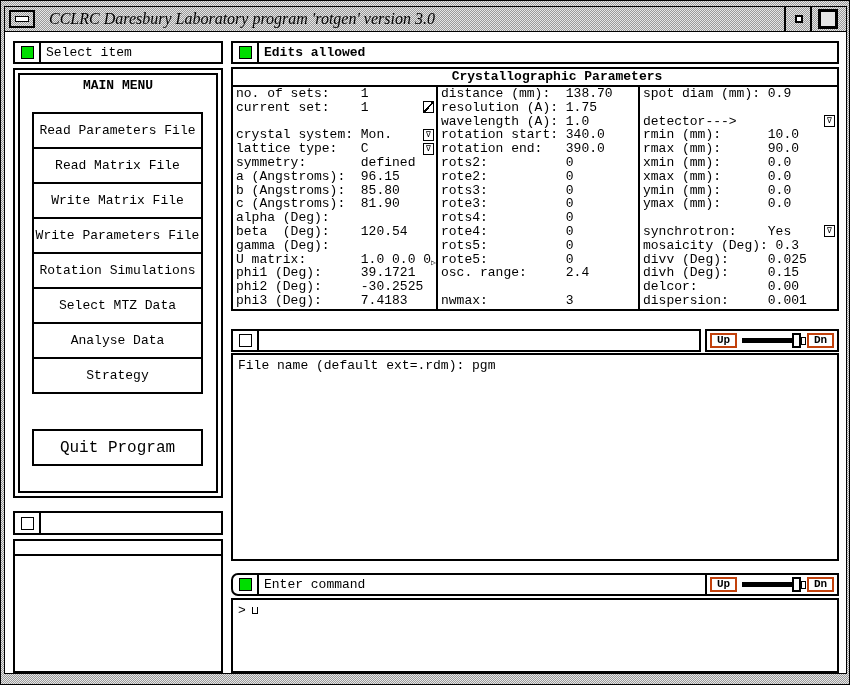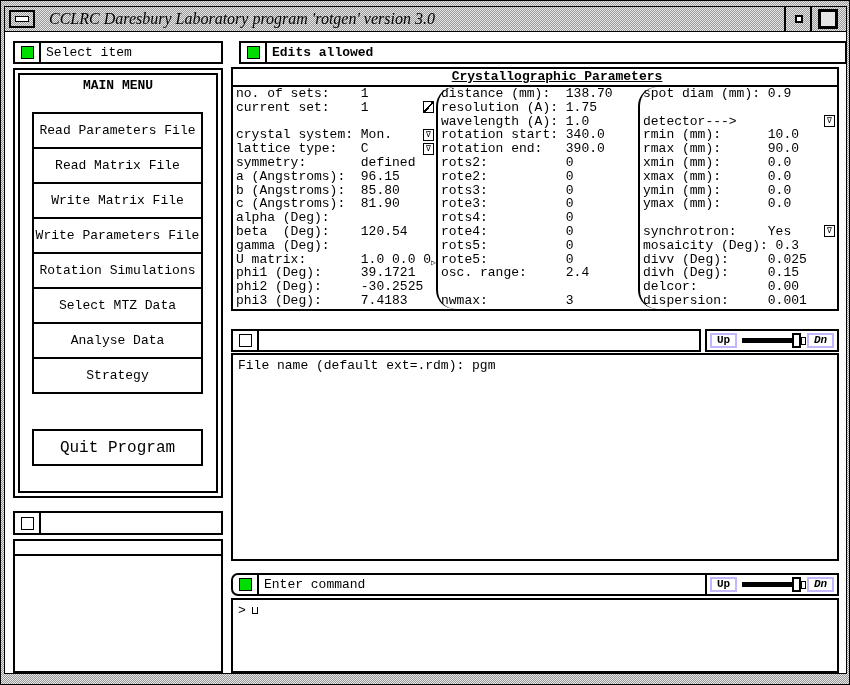--- a/index.html
+++ b/index.html
@@ -41,43 +41,43 @@
   #menu-buttons{position:absolute;left:31px;top:111px;width:171px;}
   .menu-btn{height:37px;margin-bottom:-2px;border:2px solid #000;box-sizing:border-box;background:#fff;
     display:flex;align-items:center;justify-content:center;font-size:13px;white-space:nowrap;}
   #quit-btn{position:absolute;left:31px;top:428px;width:171px;height:37px;border:2px solid #000;box-sizing:border-box;
     display:flex;align-items:center;justify-content:center;font-size:16px;background:#fff;}
   
   #msg-hdr{left:12px;top:510px;width:210px;height:24px;}
   #msg-list{position:absolute;left:12px;top:538px;width:210px;height:134px;border:2px solid #000;box-sizing:border-box;background:#fff;}
   #msg-strip{height:13px;border-bottom:2px solid #000;}
   
-  #edits-hdr{left:238px;top:40px;width:608px;}
+  #edits-hdr{left:230px;top:40px;width:608px;}
   #params{position:absolute;left:230px;top:66px;width:608px;height:244px;border:2px solid #000;box-sizing:border-box;background:#fff;}
   #params-title{height:16px;border-bottom:2px solid #000;text-align:center;font-weight:bold;font-size:13px;line-height:15px;}
-  #params-title span{text-decoration:underline;margin-left:44px;}
+  #params-title span{margin-left:44px;}
   .pcols{position:absolute;left:0;top:18px;right:0;bottom:0;display:flex;}
-  .pcol{position:relative;border-radius:19px;}
+  .pcol{position:relative;}
   .pcol-1{width:203px;}
   .pcol-2{width:200px;border-left:2px solid #000;}
   .pcol-3{flex:1;border-left:2px solid #000;}
   .prow{position:relative;height:13.8px;line-height:13.8px;font-size:13px;padding-left:3px;white-space:pre;}
   .ptext{white-space:pre;}
   .ovf{font-size:8px;vertical-align:-2px;}
   .opt-box{position:absolute;right:2px;top:0.5px;width:11px;height:12px;border:1px solid #000;box-sizing:border-box;
     font-size:8px;line-height:10px;text-align:center;background:#fff;}
   .opt-box.edit-pointer{background-image:linear-gradient(to bottom right,transparent 44%,#000 44%,#000 58%,transparent 58%);}
   
   #out-hdr{left:230px;top:328px;width:470px;}
   #cmd-hdr{left:230px;top:572px;width:502px;border-radius:7px;}
   .scroll-group{position:absolute;width:134px;height:23px;border:2px solid #000;box-sizing:border-box;background:#fff;}
   #out-scroll{left:704px;top:328px;} #cmd-scroll{left:704px;top:572px;}
-  .sc-btn{position:absolute;top:2px;width:27px;height:15px;border:2px solid #c4b5fd;box-sizing:border-box;
+  .sc-btn{position:absolute;top:2px;width:27px;height:15px;border:2px solid #c2410c;box-sizing:border-box;
     font-size:11px;font-weight:bold;line-height:10px;text-align:center;background:#fff;}
-  .sc-up{left:3px;} .sc-dn{right:3px;font-style:italic;}
+  .sc-up{left:3px;} .sc-dn{right:3px;}
   .sc-track{position:absolute;left:35px;top:7px;width:57px;height:5px;background:#000;}
   .sc-thumb{position:absolute;left:85px;top:2px;width:9px;height:15px;background:#fff;border:2px solid #000;box-sizing:border-box;}
   .sc-tab{position:absolute;left:94px;top:6px;width:5px;height:8px;background:#fff;border:1px solid #000;box-sizing:border-box;}
   #out-area{position:absolute;left:230px;top:352px;width:608px;height:208px;border:2px solid #000;box-sizing:border-box;background:#fff;
     font-size:13px;padding:3px 5px;white-space:pre;}
   #cmd-area{position:absolute;left:230px;top:597px;width:608px;height:75px;border:2px solid #000;box-sizing:border-box;background:#fff;
     font-size:13px;padding:3px 5px;}
   .cursor{display:inline-block;width:6px;height:7px;border:1px solid #000;border-top:none;box-sizing:border-box;margin-left:6px;}
 </style>
 </head>

